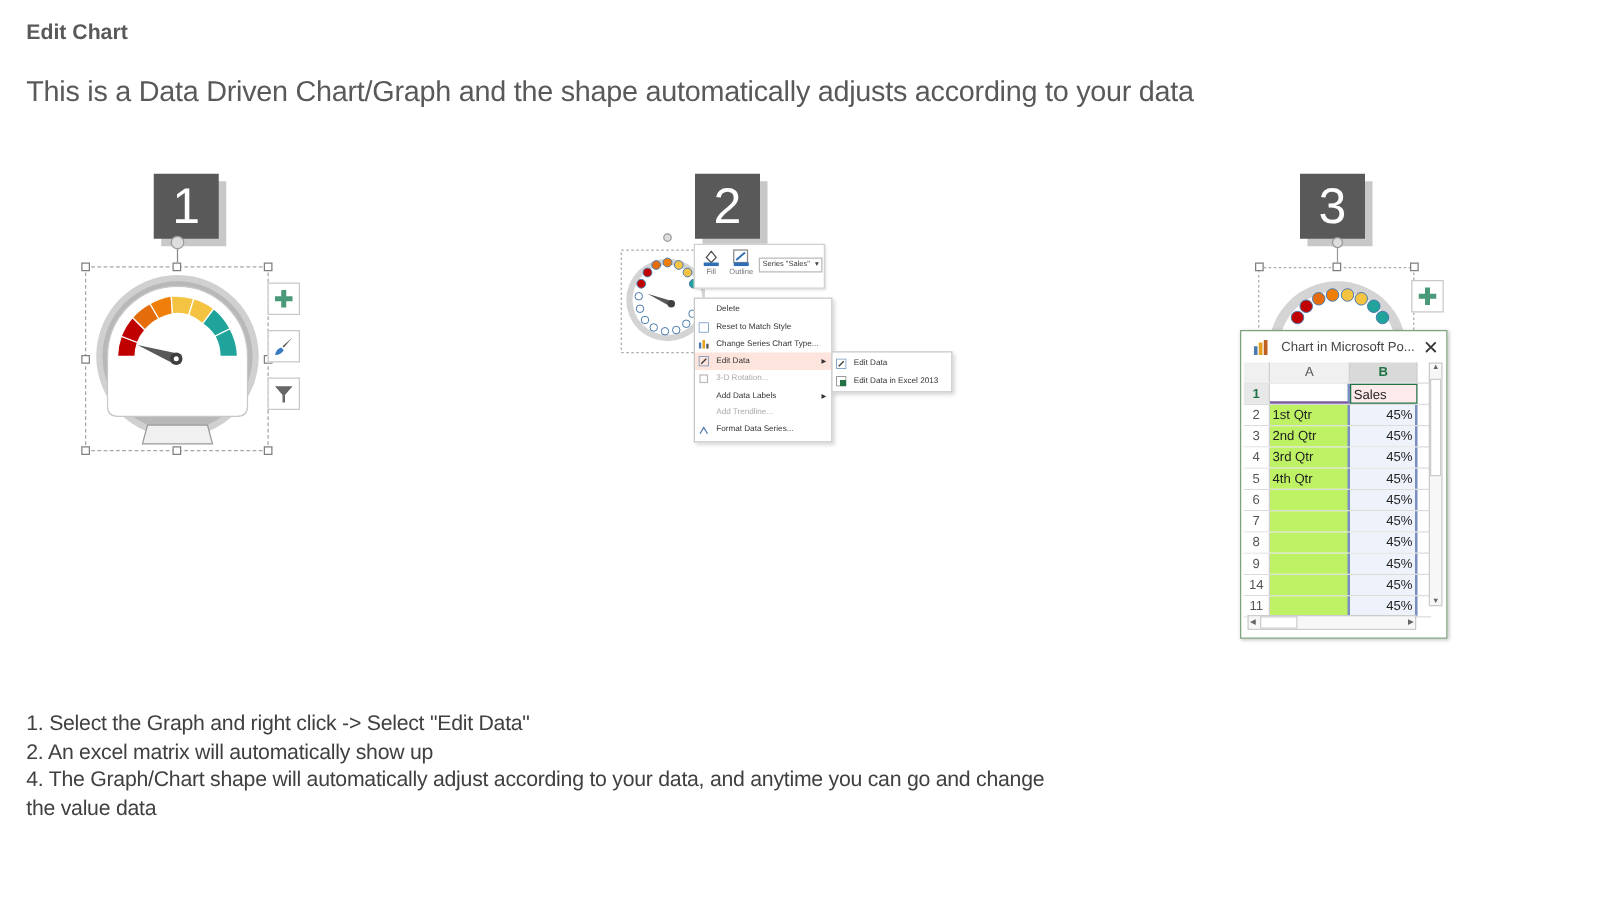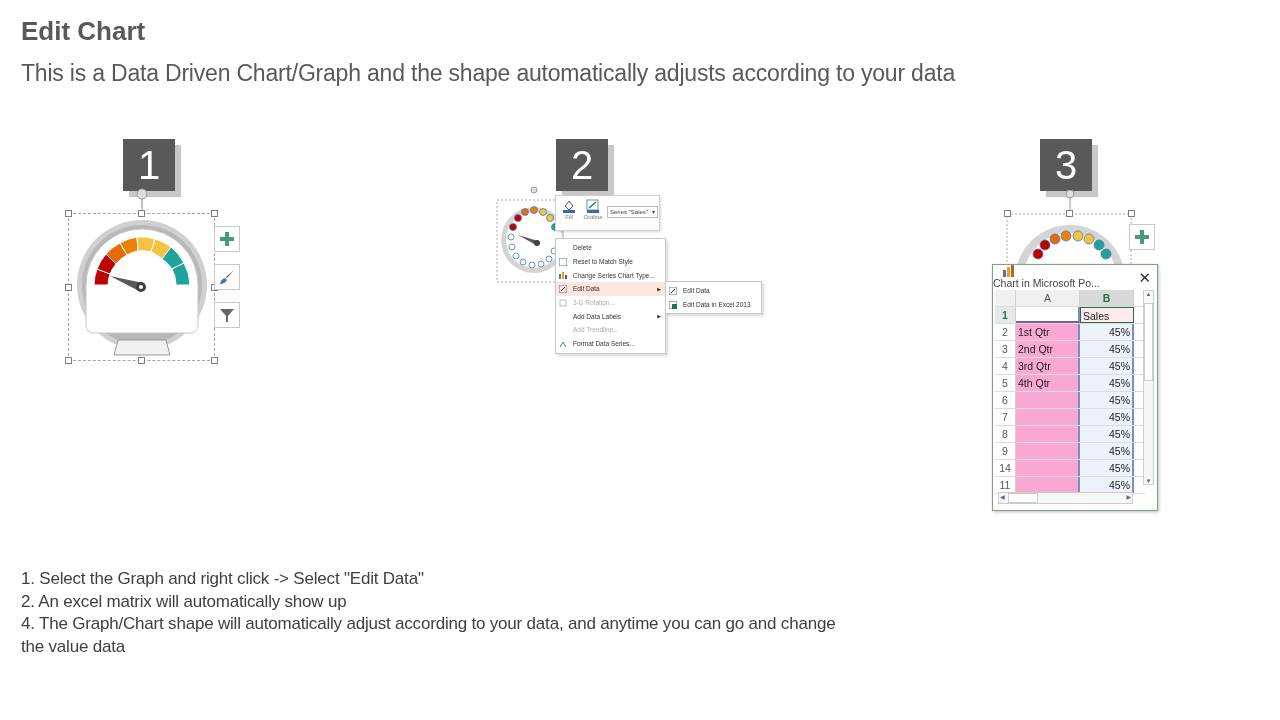--- a/index.html
+++ b/index.html
@@ -1,36 +1,36 @@
 <!DOCTYPE html>
 <html><head>
 <meta charset="utf-8">
 <style>
   * { box-sizing: border-box; margin: 0; padding: 0; }
   body { width: 1280px; height: 720px; background: #ffffff; font-family: "Liberation Sans", sans-serif; color: #404040; position: relative; overflow: hidden; }
-  .title { position: absolute; left: 21px; top: 16px; font-size: 26px; font-weight: bold; color: #595959; }
+  .title { position: absolute; left: 21px; top: 16px; font-size: 17px; font-weight: bold; color: #595959; }
   .subtitle { position: absolute; left: 21px; top: 60px; font-size: 23px; color: #595959; letter-spacing: -0.2px; }
   .step-badge { position: absolute; width: 52px; height: 52px; background: #595959; color: #fff; font-size: 40px; text-align: center; line-height: 52px; box-shadow: 6px 6px 0 #c8c8c8; }
   .gauge-wrap { position: absolute; }
   .sel-dashed { position: absolute; border: 1px dashed #a6a6a6; }
   .handle { position: absolute; width: 7px; height: 7px; background: #fff; border: 1px solid #7f7f7f; }
   .side-btn { position: absolute; width: 26px; height: 26px; border: 1px solid #c8c8c8; background: #fff; display: flex; align-items: center; justify-content: center; }
   .ribbon { position: absolute; left: 555px; top: 195px; width: 105px; height: 36px; background: #fff; border: 1px solid #d0d0d0; box-shadow: 1px 1px 2px rgba(0,0,0,0.15); font-size: 6px; color: #444; }
   .ctx-menu { position: absolute; left: 555px; top: 238px; width: 111px; background: #fff; border: 1px solid #c6c6c6; box-shadow: 2px 2px 3px rgba(0,0,0,0.15); padding: 2px 0; }
   .ctx-item { height: 13.7px; font-size: 6.5px; color: #333; display: flex; align-items: center; padding-left: 17px; position: relative; }
   .ctx-item.disabled { color: #aaa; }
   .ctx-item.hover { background: #fde4dc; }
   .ctx-ico { position: absolute; left: 3px; top: 3px; width: 8px; height: 8px; }
   .sub-menu { position: absolute; left: 665px; top: 281px; width: 97px; background: #fff; border: 1px solid #c6c6c6; box-shadow: 2px 2px 3px rgba(0,0,0,0.15); padding: 2px 0; }
   .excel { position: absolute; left: 992px; top: 264px; width: 166px; height: 247px; background: #fff; border: 1px solid #7fa37f; box-shadow: 1px 1px 3px rgba(0,0,0,0.25); }
-  .excel-title { height: 25px; display: flex; align-items: flex-start; font-size: 10.5px; color: #444; position: relative; flex-direction: column; }
+  .excel-title { height: 25px; display: flex; align-items: center; font-size: 10.5px; color: #444; position: relative; }
   .grid { position: absolute; left: 2px; top: 25px; width: 150px; }
   .grid-row { display: flex; height: 17px; border-bottom: 1px solid #dcdcdc; font-size: 10.5px; }
   .rh { width: 21px; text-align: center; color: #555; background: #fff; border-right: 1px solid #d0d0d0; line-height: 16px; }
-  .ca { width: 64px; background: #f9a8d4; border-right: 2px solid #7a8fc0; padding-left: 2px; line-height: 16px; color: #222; }
+  .ca { width: 64px; background: #bef264; border-right: 2px solid #7a8fc0; padding-left: 2px; line-height: 16px; color: #222; }
   .cb { width: 54px; background: #eef2fb; border-right: 2px solid #7a8fc0; text-align: right; padding-right: 2px; line-height: 16px; color: #222; }
   .hdr-row .rh { background: #f0f0f0; }
   .hdr-row .ca { background: #f0f0f0; text-align: center; color: #555; border-right: 1px solid #d0d0d0; padding-left: 0; }
   .hdr-row .cb { background: #d9d9d9; text-align: center; color: #217346; font-weight: bold; border-right: 1px solid #d0d0d0; padding-right: 0; }
   .vscroll { position: absolute; right: 3px; top: 25px; width: 11px; height: 195px; border: 1px solid #ccc; background: #f7f7f7; }
   .hscroll { position: absolute; left: 5px; bottom: 6px; width: 135px; height: 12px; border: 1px solid #ccc; background: #f7f7f7; }
   .instructions { position: absolute; left: 21px; top: 568px; font-size: 17px; color: #404040; line-height: 22.6px; letter-spacing: -0.2px; }
 </style>
 </head>
 <body>

